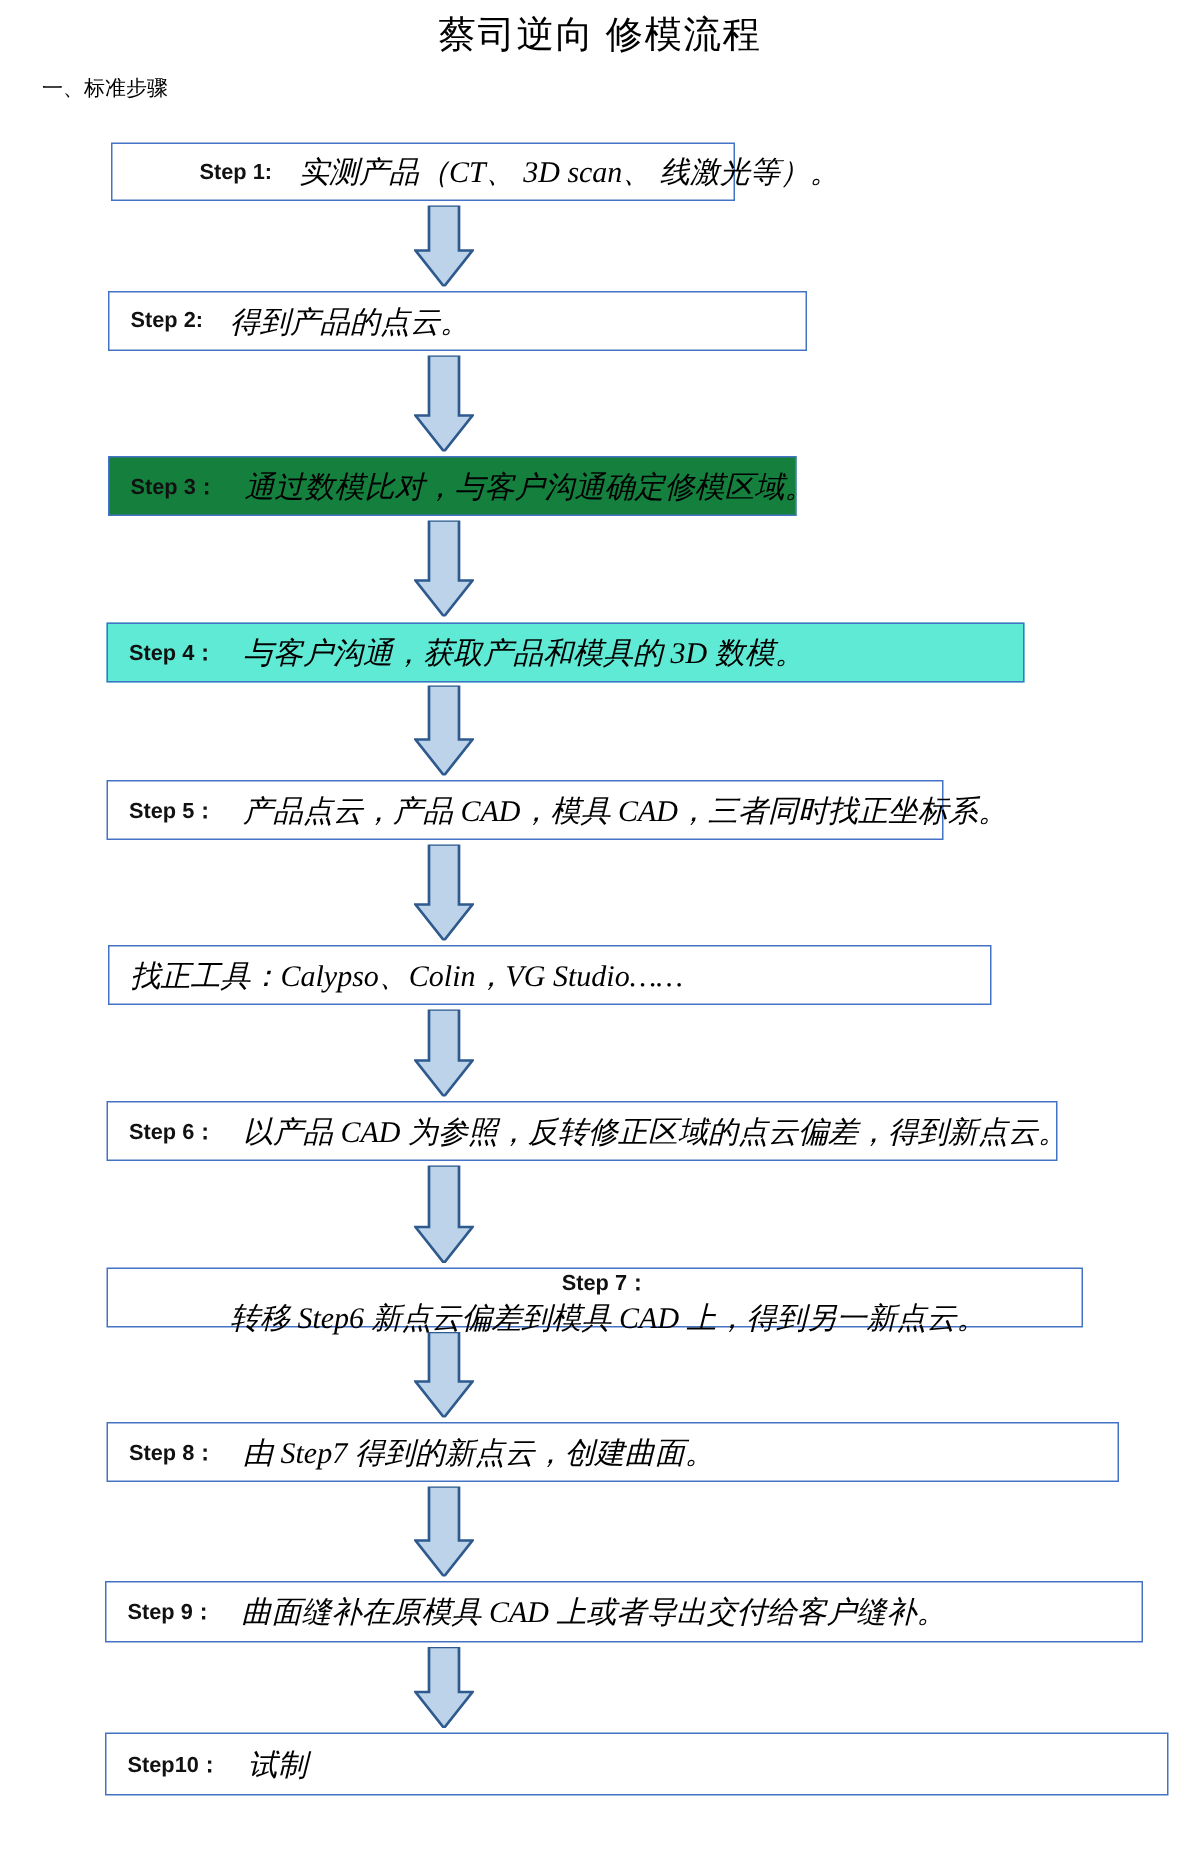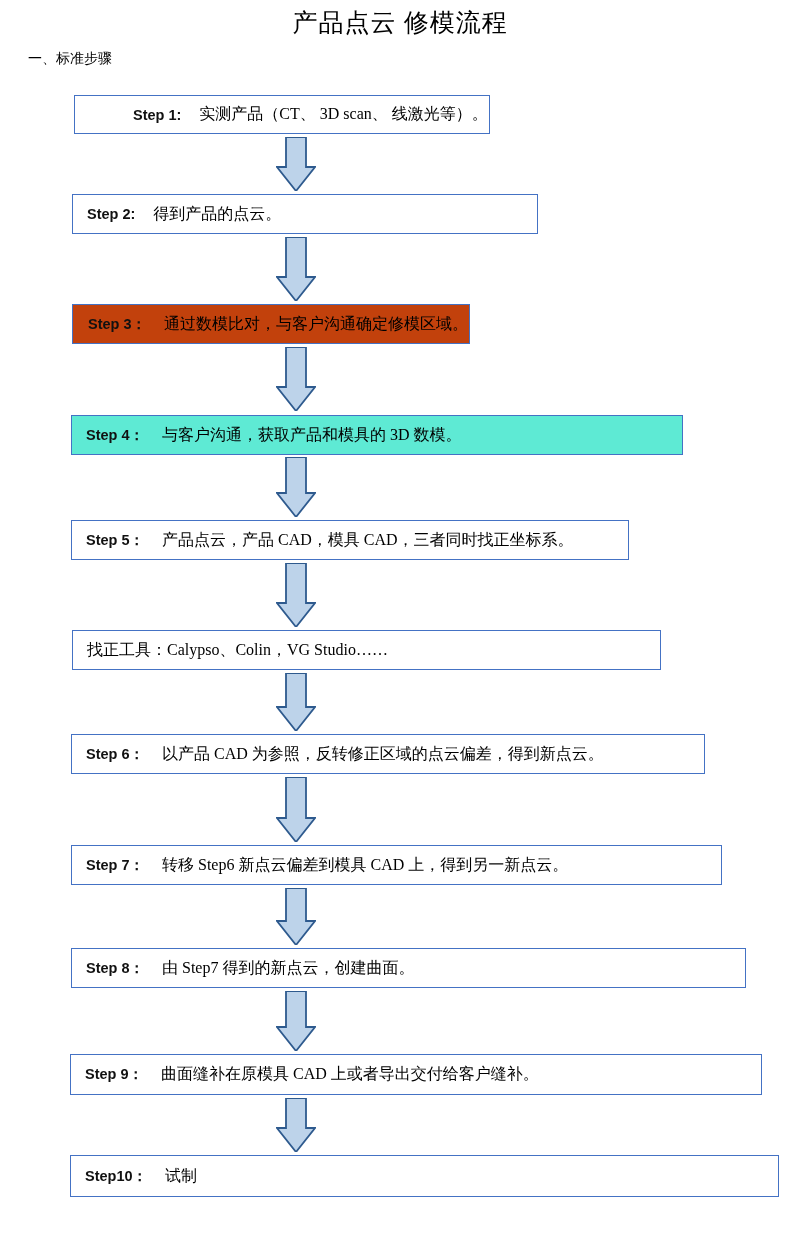--- a/index.html
+++ b/index.html
@@ -26,33 +26,33 @@
     border:1.6px solid #4472C4;background:#ffffff;
     display:flex;align-items:center;
   }
   .box-step{
     font-family:"Liberation Sans","DejaVu Sans",sans-serif;
     font-size:14.5px;font-weight:700;color:#111;
     white-space:pre;margin-left:14px;
   }
   .box-text{
     font-family:"Liberation Serif","DejaVu Serif",serif;
-    font-size:16px;color:#000;white-space:pre;margin-left:18px;
+    font-size:20px;color:#000;white-space:pre;margin-left:18px;font-style:italic;
   }
   .box-text.no-step{margin-left:14px;}
 
   .flow-arrow{position:absolute;}
   .flow-arrow svg{display:block;}
 </style>
 </head>
 <body>
 
 <div id="page">
 
-  <div class="doc-title">产品点云 修模流程</div>
+  <div class="doc-title">蔡司逆向 修模流程</div>
 
   <div class="section-heading">一、标准步骤</div>
 
   <div id="flow-layer">
       <div class="flow-arrow" style="left: 276px; top: 137px; width: 40px; height: 54px;">
         <svg width="40" height="54" viewBox="0 0 40 54">
           <polygon points="10,0 30,0 30,30 39,30 20,54 1,30 10,30" fill="#BDD3EA" stroke="#2E5A8E" stroke-width="1.8" stroke-linejoin="miter"></polygon>
         </svg>
       </div>
       <div class="flow-arrow" style="left: 276px; top: 237px; width: 40px; height: 64px;">
@@ -101,40 +101,40 @@
         </svg>
       </div>
       <div class="flow-box" style="left: 74px; top: 95px; width: 416px; height: 39px; border-color: rgb(68, 114, 196); background: rgb(255, 255, 255); padding-left: 44px;">
         <span class="box-step">Step 1:</span>
         <span class="box-text">实测产品（CT、 3D scan、 线激光等）。</span>
       </div>
       <div class="flow-box" style="left: 72px; top: 194px; width: 466px; height: 40px; border-color: rgb(68, 114, 196); background: rgb(255, 255, 255);">
         <span class="box-step">Step 2:</span>
         <span class="box-text">得到产品的点云。</span>
       </div>
-      <div class="flow-box" style="left: 72px; top: 304px; width: 398px; height: 40px; border-color: rgb(68, 114, 196); background: #c2410c; justify-content: center;">
+      <div class="flow-box" style="left: 72px; top: 304px; width: 459px; height: 40px; border-color: rgb(68, 114, 196); background: #15803d;">
         <span class="box-step">Step 3：</span>
         <span class="box-text">通过数模比对，与客户沟通确定修模区域。</span>
       </div>
       <div class="flow-box" style="left: 71px; top: 415px; width: 612px; height: 40px; border-color: rgb(68, 114, 196); background: #5eead4;">
         <span class="box-step">Step 4：</span>
         <span class="box-text">与客户沟通，获取产品和模具的 3D 数模。</span>
       </div>
       <div class="flow-box" style="left: 71px; top: 520px; width: 558px; height: 40px; border-color: rgb(68, 114, 196); background: rgb(255, 255, 255);">
         <span class="box-step">Step 5：</span>
         <span class="box-text">产品点云，产品 CAD，模具 CAD，三者同时找正坐标系。</span>
       </div>
       <div class="flow-box" style="left: 72px; top: 630px; width: 589px; height: 40px; border-color: rgb(68, 114, 196); background: rgb(255, 255, 255);">
         <span class="box-text no-step">找正工具：Calypso、Colin，VG Studio……</span>
       </div>
       <div class="flow-box" style="left: 71px; top: 734px; width: 634px; height: 40px; border-color: rgb(68, 114, 196); background: rgb(255, 255, 255);">
         <span class="box-step">Step 6：</span>
         <span class="box-text">以产品 CAD 为参照，反转修正区域的点云偏差，得到新点云。</span>
       </div>
-      <div class="flow-box" style="left: 71px; top: 845px; width: 651px; height: 40px; border-color: rgb(68, 114, 196); background: rgb(255, 255, 255);">
+      <div class="flow-box" style="left: 71px; top: 845px; width: 651px; height: 40px; border-color: rgb(68, 114, 196); background: rgb(255, 255, 255); flex-direction: column;">
         <span class="box-step">Step 7：</span>
         <span class="box-text">转移 Step6 新点云偏差到模具 CAD 上，得到另一新点云。</span>
       </div>
       <div class="flow-box" style="left: 71px; top: 948px; width: 675px; height: 40px; border-color: rgb(68, 114, 196); background: rgb(255, 255, 255);">
         <span class="box-step">Step 8：</span>
         <span class="box-text">由 Step7 得到的新点云，创建曲面。</span>
       </div>
       <div class="flow-box" style="left: 70px; top: 1054px; width: 692px; height: 41px; border-color: rgb(68, 114, 196); background: rgb(255, 255, 255);">
         <span class="box-step">Step 9：</span>
         <span class="box-text">曲面缝补在原模具 CAD 上或者导出交付给客户缝补。</span>

